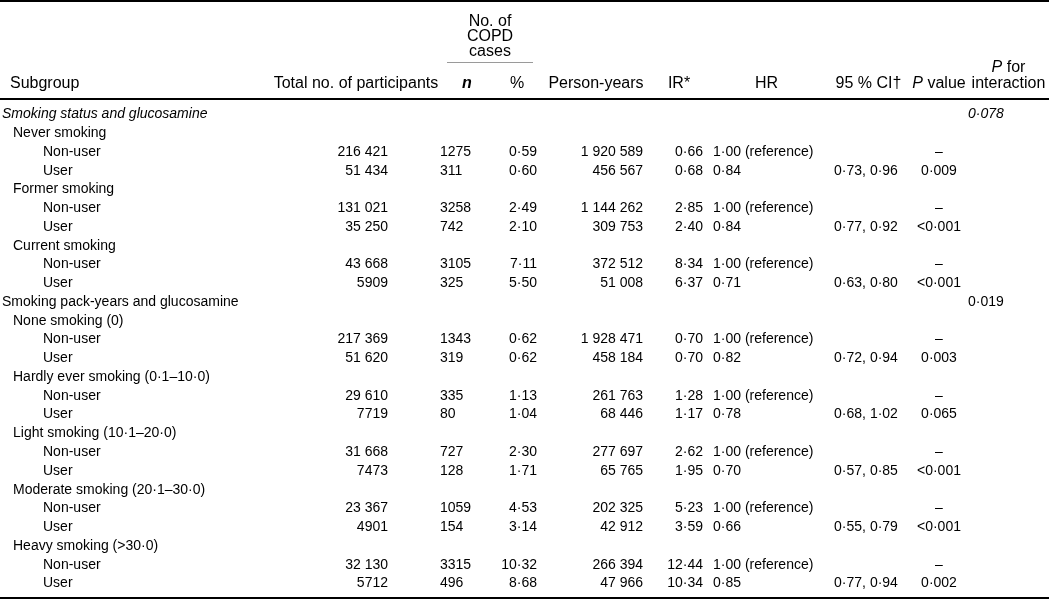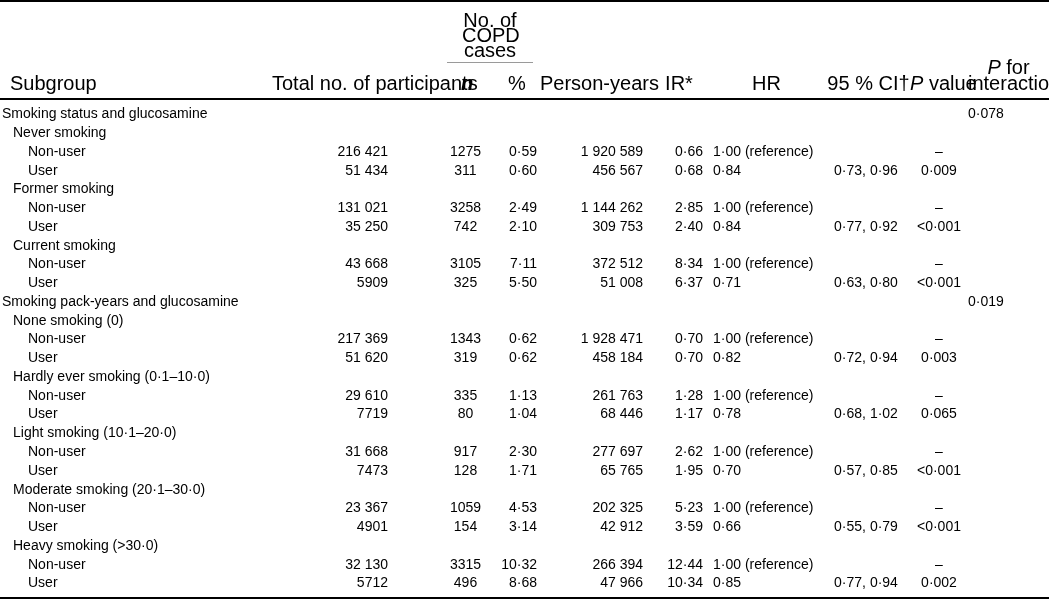--- a/index.html
+++ b/index.html
@@ -22,48 +22,48 @@
     border-bottom: 2px solid #000;
   }
   thead { border-bottom: 2px solid #000; }
   th {
     font-weight: normal;
     vertical-align: bottom;
     padding: 0 0 7px 0;
     white-space: nowrap;
     text-align: center;
     line-height: 16px;
-    font-size: 20px;
+    font-size: 16px;
   }
   thead tr.h1 { height: 62px; }
   thead tr.h2 { height: 36px; }
   th.h-sub { text-align: left; padding-left: 10px; }
   th.h-spanner { vertical-align: bottom; padding-bottom: 0; }
   .spanner-text { width: 56px; margin: 0 auto; text-align: center; line-height: 15px; white-space: normal; }
   .spanner-line { height: 0; border-bottom: 1px solid #9a9a9a; width: 86px; margin: 4px auto 0 auto; }
   th.h-n { font-style: italic; font-weight: bold; }
   .it { font-style: italic; }
   .h-pint div { line-height: 16px; }
 
   tbody td {
     height: 18.76px;
     line-height: 18.76px;
     white-space: nowrap;
     padding: 0;
     font-size: 14px;
     vertical-align: middle;
   }
-  tbody tr:first-child td { height: 24px; vertical-align: bottom; }
+  tbody tr:first-child td { height: 24px; vertical-align: bottom; font-style: italic; }
   tbody tr:last-child td { height: 25px; vertical-align: top; }
 
   tr.section td.c-sub { padding-left: 2px; }
   tr.subsection td.c-sub { padding-left: 13px; }
-  tr.data td.c-sub { padding-left: 28px; }
+  tr.data td.c-sub { padding-left: 43px; }
   td.c-total { text-align: right; padding-right: 52px; margin-top: 12px; }
-  td.c-n     { text-align: center; padding-right: 3px; }
+  td.c-n     { text-align: left; padding-right: 3px; }
   td.c-pct   { text-align: right; padding-right: 3px; }
   td.c-py    { text-align: right; padding-right: 9px; }
   td.c-ir    { text-align: right; padding-right: 3px; }
   td.c-hr    { text-align: left;  padding-left: 7px; }
   td.c-ci    { text-align: center; padding-right: 5px; }
   td.c-p     { text-align: center; }
   td.c-pint  { text-align: left; }
 </style>
 </head>
 <body>
@@ -318,21 +318,21 @@
     <td class="c-py"></td>
     <td class="c-ir"></td>
     <td class="c-hr"></td>
     <td class="c-ci"></td>
     <td class="c-p"></td>
     <td class="c-pint"></td>
   </tr>
         <tr class="data">
     <td class="c-sub">Non-user</td>
     <td class="c-total">31 668</td>
-    <td class="c-n">917</td>
+    <td class="c-n">727</td>
     <td class="c-pct">2·30</td>
     <td class="c-py">277 697</td>
     <td class="c-ir">2·62</td>
     <td class="c-hr">1·00 (reference)</td>
     <td class="c-ci"></td>
     <td class="c-p">–</td>
     <td class="c-pint"></td>
   </tr>
         <tr class="data">
     <td class="c-sub">User</td>

